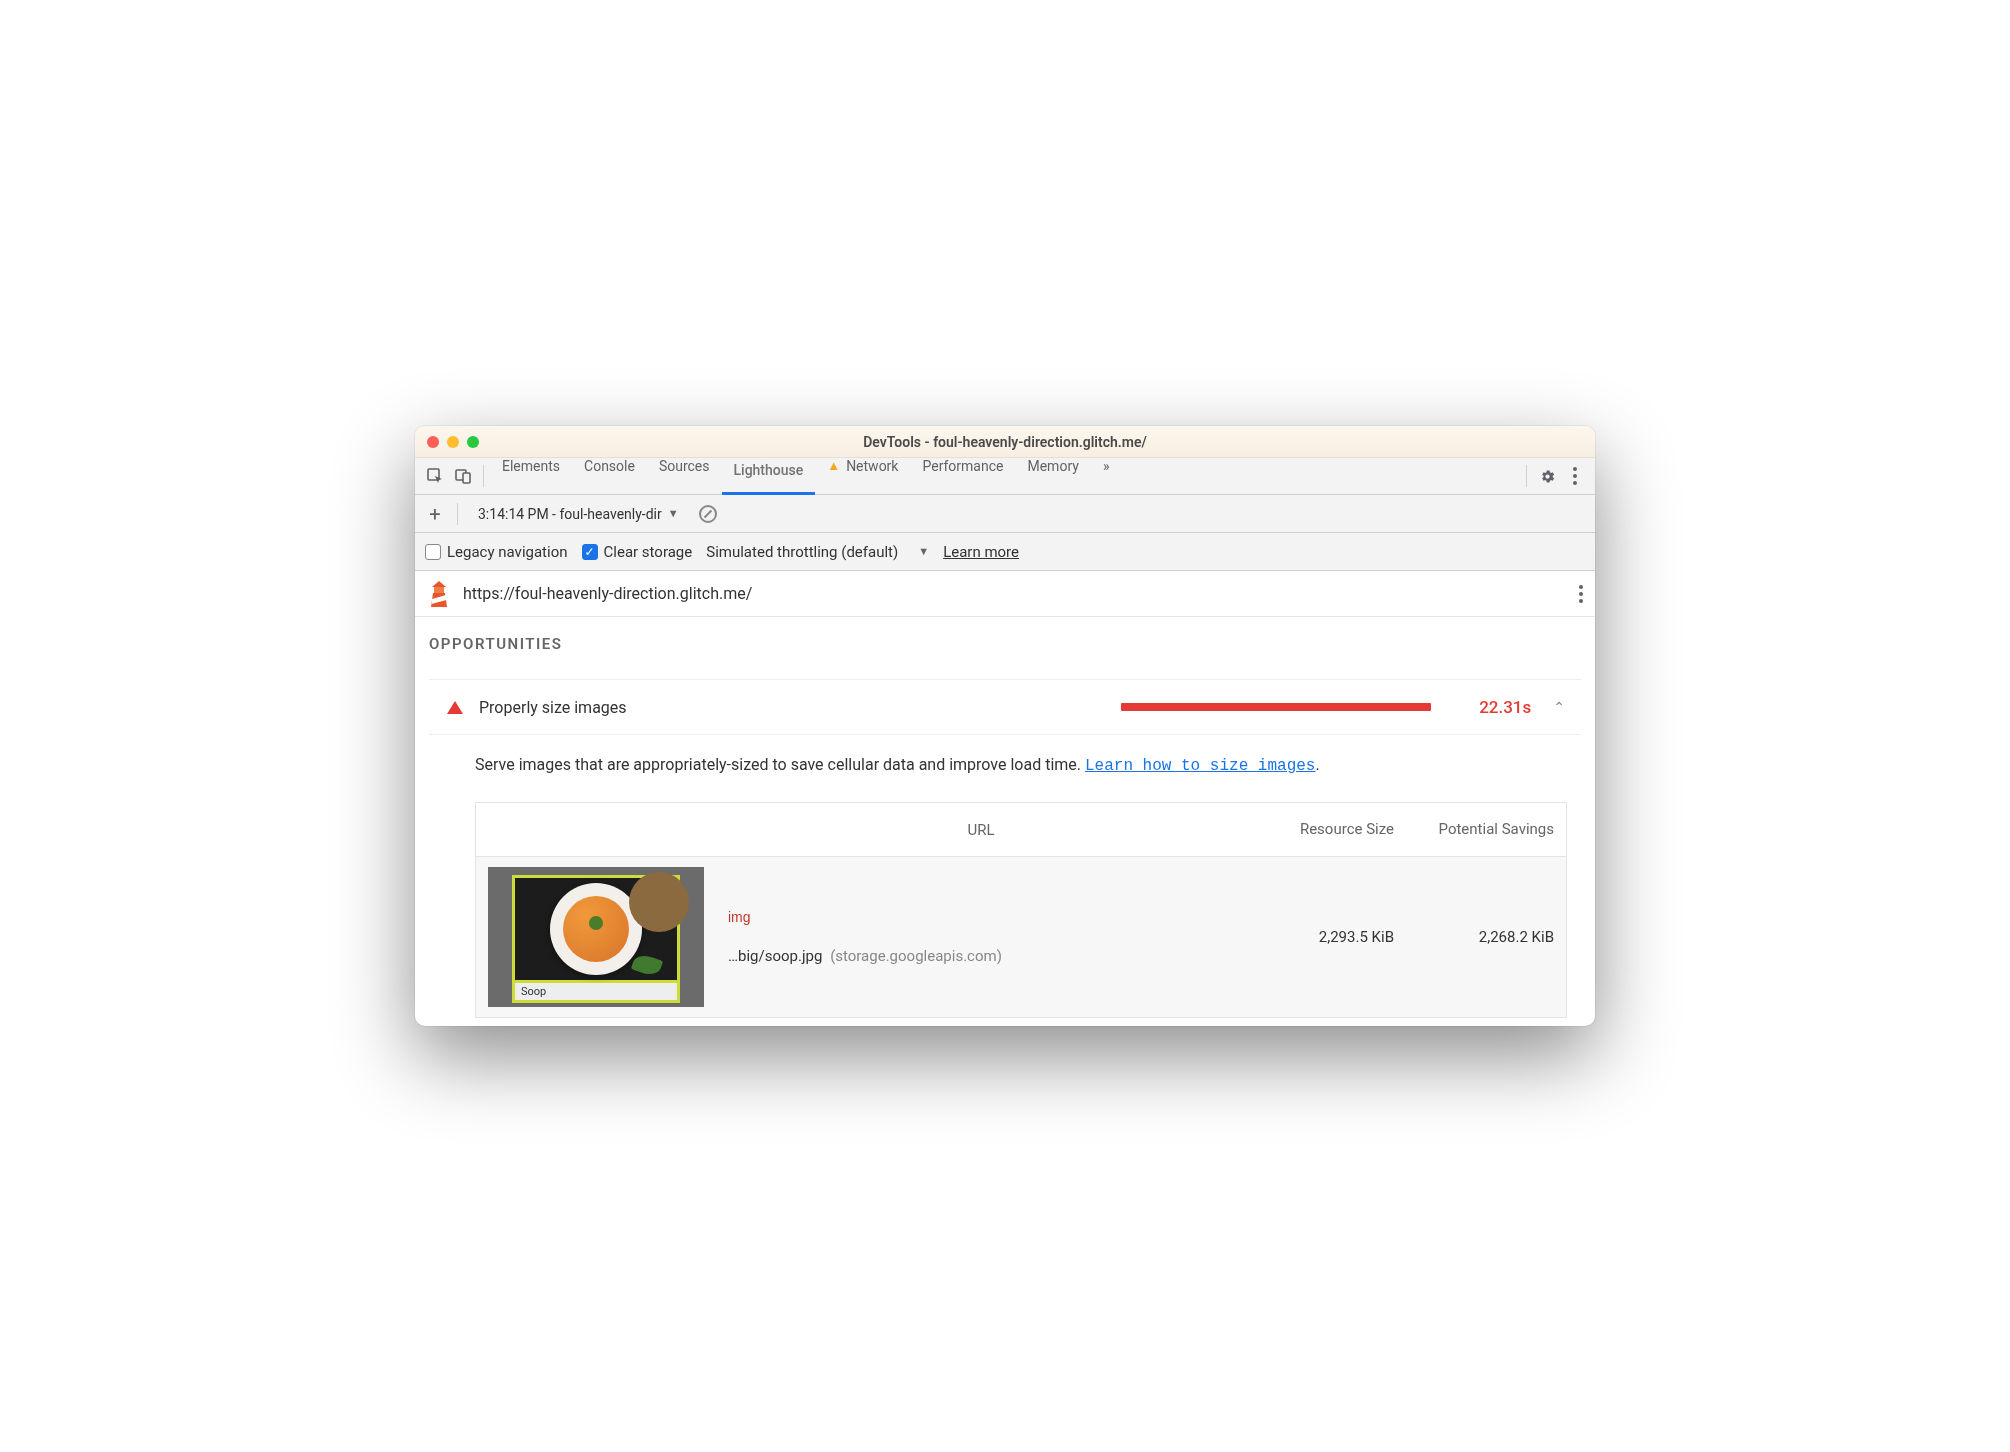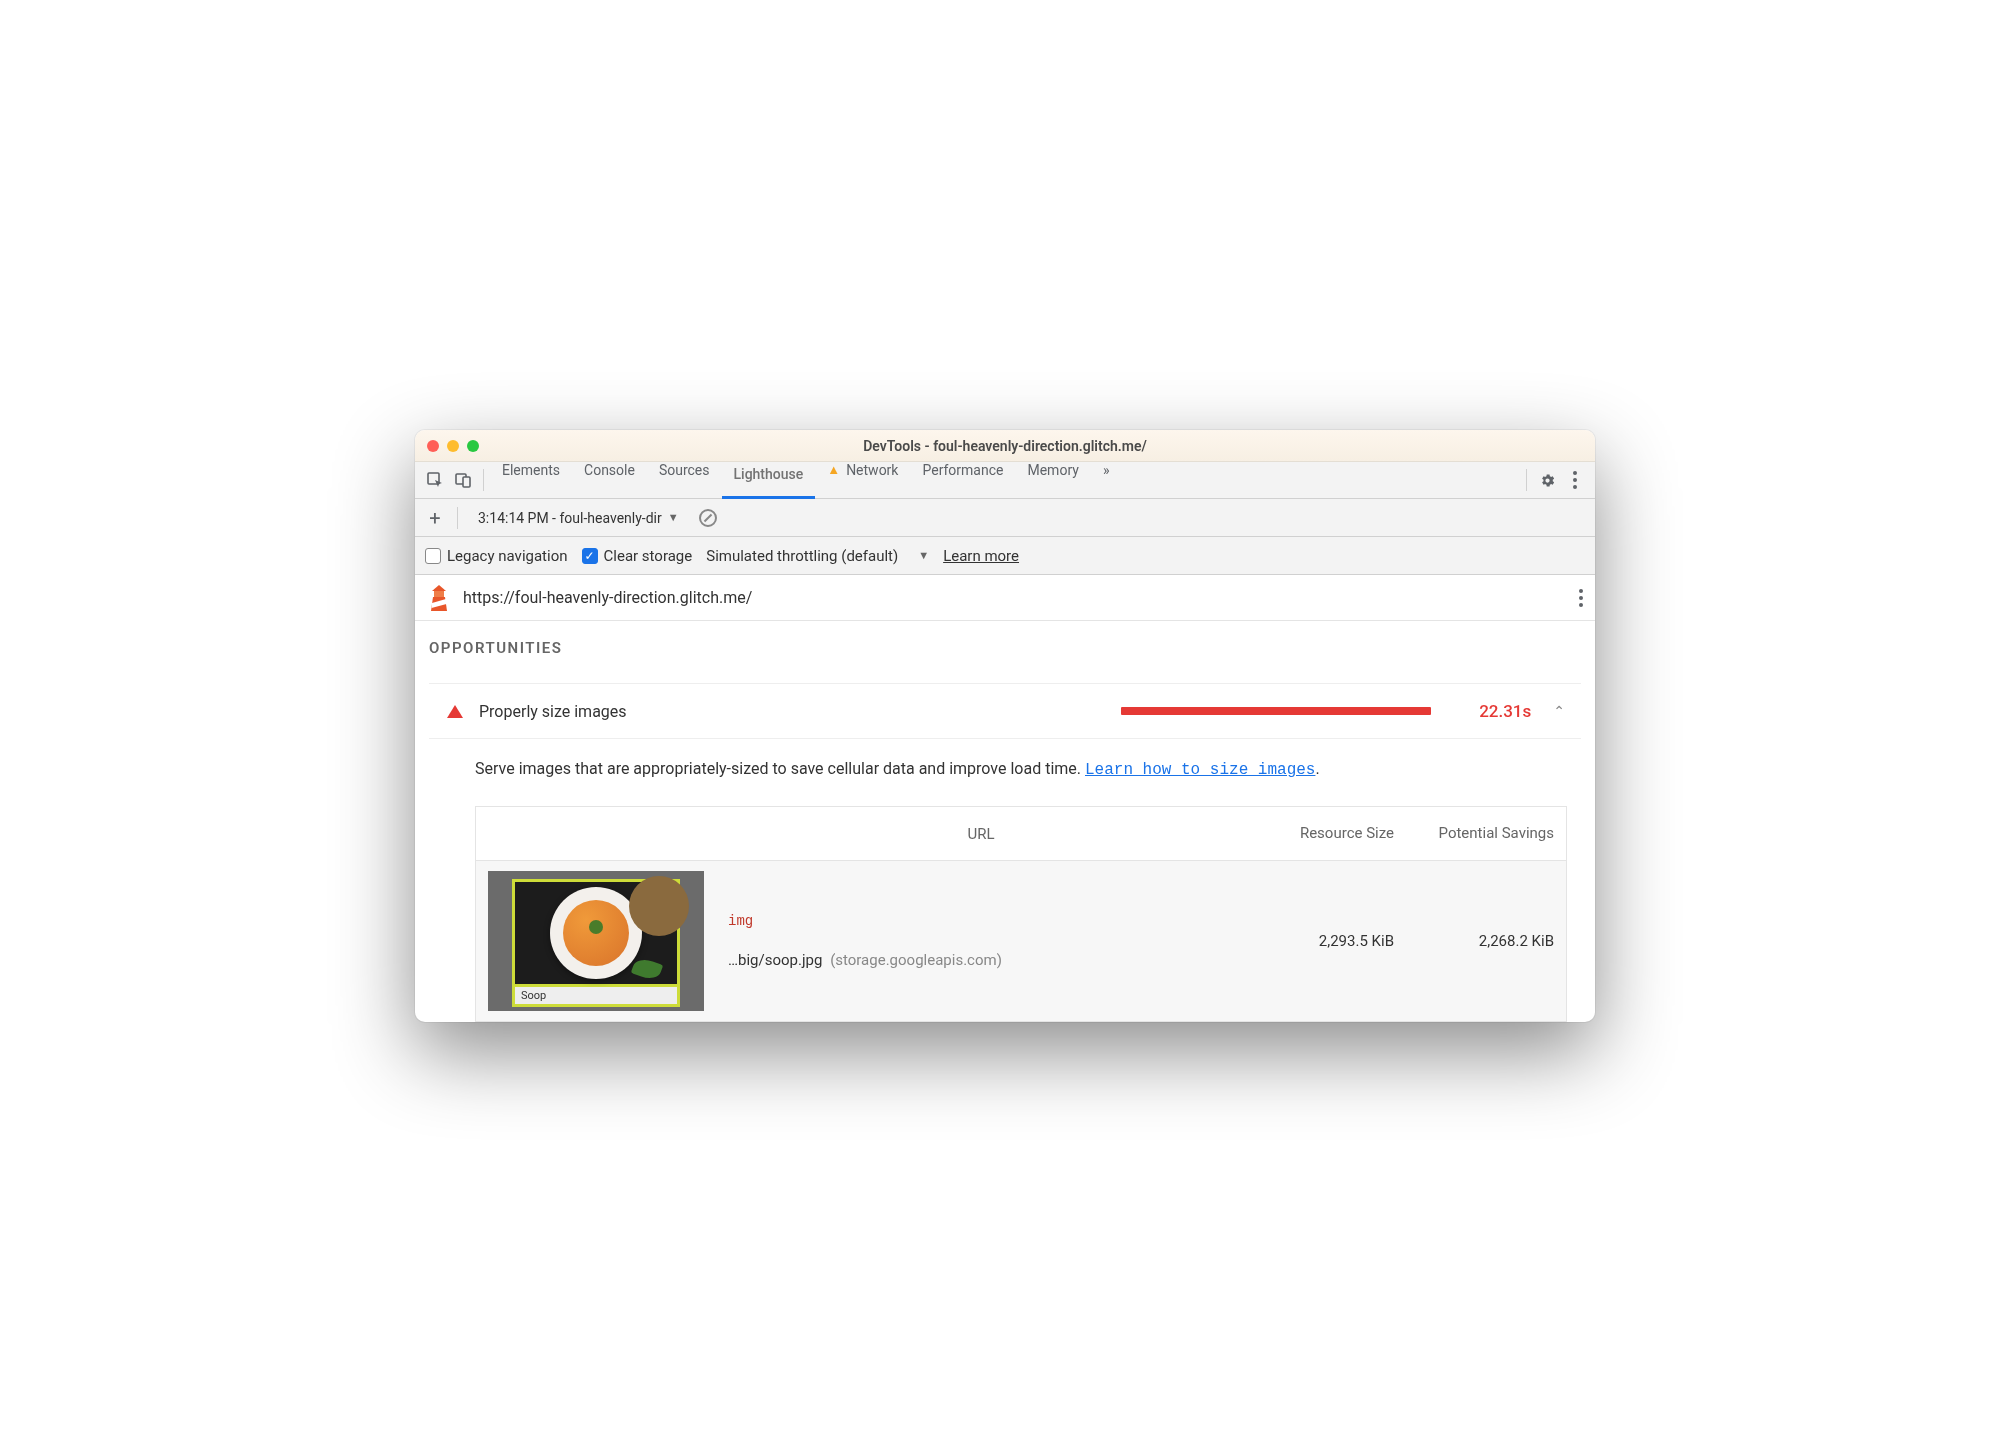--- a/index.html
+++ b/index.html
@@ -78,21 +78,21 @@
   .chkrow { display:flex; align-items:center; gap:6px; }
   .learnmore { text-decoration: underline; color:#333; cursor:pointer; }
   .urlbar {
     display:flex; align-items:center; height:46px; padding:12px 12px; gap:12px;
     border-bottom:1px solid #e4e4e4; font-size:16px; color:#333;
   }
   .lh-icon { width:24px; display:flex; justify-content:center; }
   .urlbar .spacer { flex:1; }
   .kebab { font-size:18px; color:#5f6368; cursor:pointer; letter-spacing:0; line-height:4px; display:flex; flex-direction:column; gap:3px; align-items:center; }
   .kebab span{ width:4px;height:4px;background:#5f6368;border-radius:50%;}
-  .content { padding: 18px 14px 0 14px; border-radius: 30px; }
+  .content { padding: 18px 14px 8px 14px; border-radius: 30px; }
   .sect-title { font-size:15px; font-weight:600; letter-spacing:1.5px; color:#666; margin-bottom:26px; }
   .colhdr { display:flex; justify-content:space-between; font-size:15px; color:#888; padding:0 2px 12px 2px; }
   .opp-row {
     display:flex; align-items:center; height:56px; gap:16px; cursor:pointer;
     border-top:1px solid #eee; border-bottom:1px solid #eee;
   }
   .red-tri { width:0;height:0;border-left:8px solid transparent;border-right:8px solid transparent;border-bottom:13px solid #e53935; margin-left:18px;}
   .opp-name { font-size:16px; color:#333; flex:0 0 auto; }
   .opp-spacer { flex:1; }
   .opp-bar { width:310px; height:8px; background:#e53935; border-radius:1px; }
@@ -115,21 +115,21 @@
     border:3px solid #cddc39; background:#1c1c1c;
     display:flex; align-items:center; justify-content:center;
   }
   .bowl-outer{ width:92px;height:92px;border-radius:50%;background:#f3f0ec;display:flex;align-items:center;justify-content:center;box-shadow:0 2px 6px rgba(0,0,0,.4);}
   .bowl-inner{ width:66px;height:66px;border-radius:50%;background:radial-gradient(circle at 35% 30%, #f09a3a, #d9732a);position:relative;}
   .bowl-inner::after{content:"";position:absolute;left:26px;top:20px;width:14px;height:14px;background:#4a7c2a;border-radius:50%;}
   .leaf{position:absolute;right:16px;bottom:6px;width:28px;height:18px;background:#3f7a2e;border-radius:60% 10% 60% 10%;transform:rotate(20deg);}
   .bread{position:absolute;right:-12px;top:-6px;width:60px;height:60px;background:#8a6a3e;border-radius:50%;}
   .thumb .cap{position:absolute;left:24px;right:24px;bottom:4px;height:20px;background:#eee;padding:2px 6px;font-size:11px;color:#333;border:3px solid #cddc39;border-top:none;overflow:hidden;}
   .urlcell { flex:1; padding:10px 12px; font-size:15px; }
-  .tag { color:#c0392b; font-family:Liberation Mono, monospace; font-size:14px; display:block; margin-bottom:22px; }
+  .tag { color:#c0392b; font-family:Liberation Sans, sans-serif; font-size:14px; display:block; margin-bottom:22px; }
   .urlpath { color:#333; }
   .urlhost { color:#888; margin-left:4px; }
   .szcell,.svcell { width:160px; text-align:right; padding:10px 12px; font-size:15px; color:#333; }
   svg { display:block; }
 </style>
 </head>
 <body>
 
 <div class="window">
 

